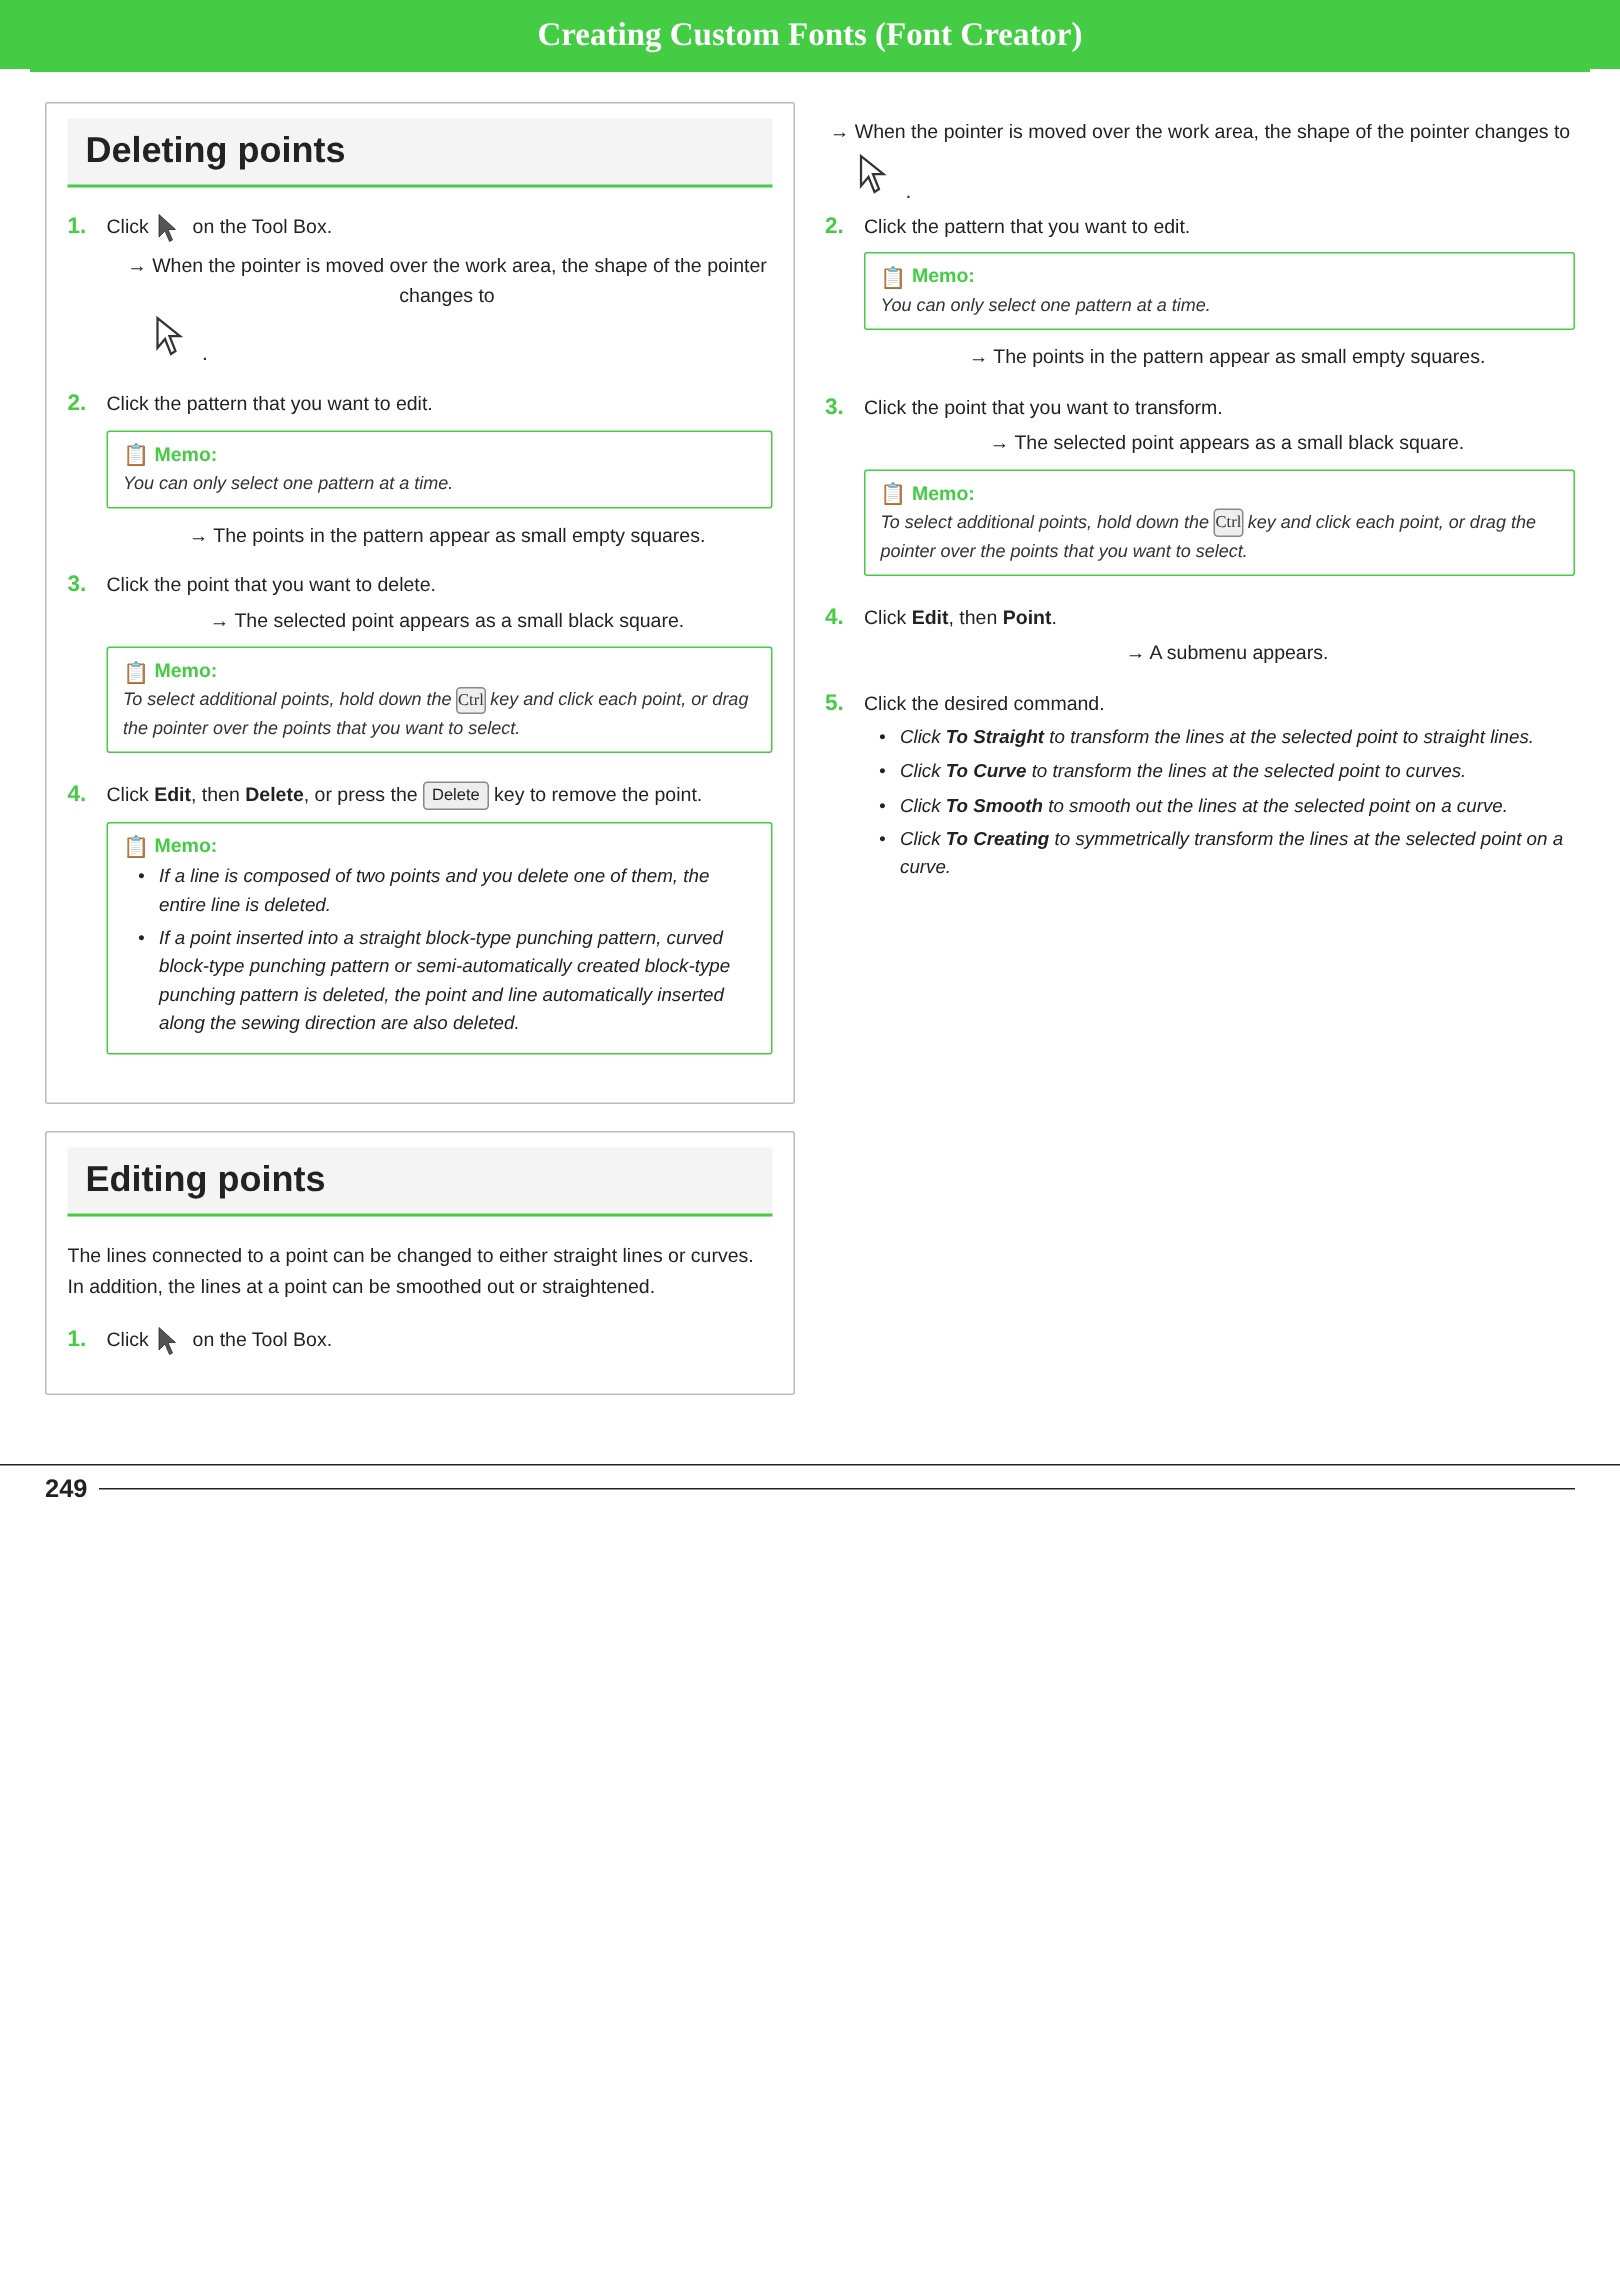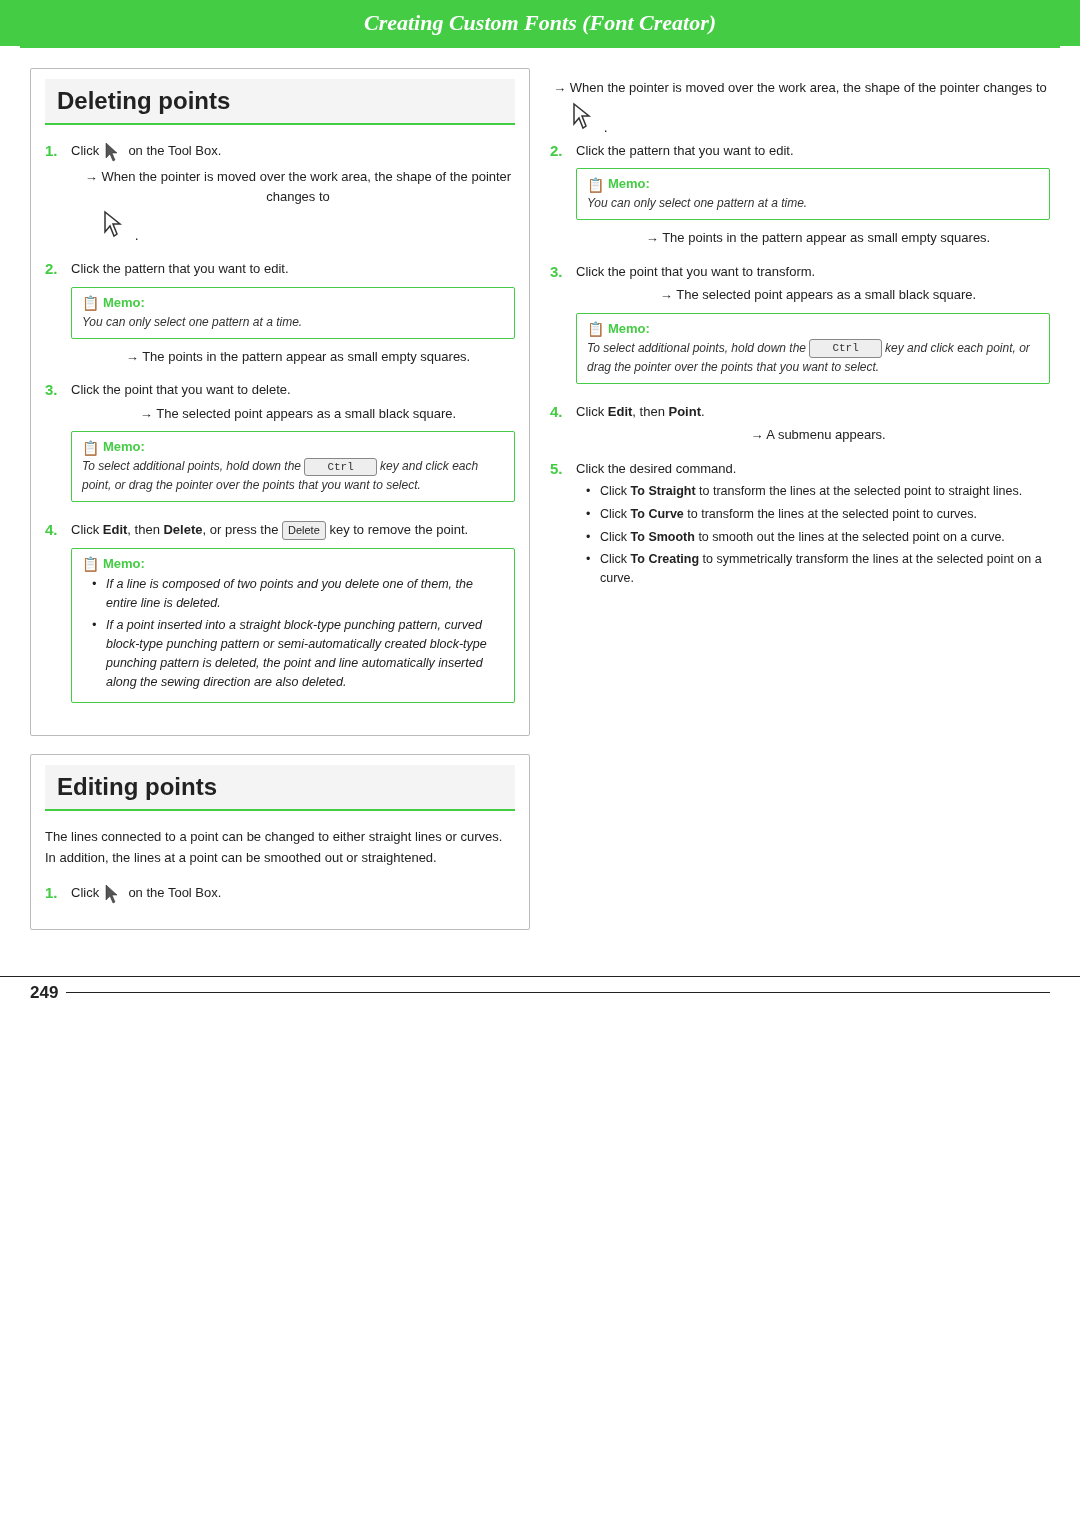--- a/index.html
+++ b/index.html
@@ -11,21 +11,20 @@
       width: 1080px;
       min-height: 1526px;
     }
 
     .header-bar {
       background: #44cc44;
       padding: 10px 40px;
       text-align: center;
     }
     .header-bar h1 {
-      font-style: italic;
       font-size: 22px;
       color: #fff;
       font-weight: bold;
       font-family: Georgia, serif;
     }
 
     .top-rule {
       border: none;
       border-top: 2px solid #44cc44;
       margin: 0 20px;
@@ -138,23 +137,23 @@
       color: #333;
       line-height: 1.5;
     }
 
     .ctrl-badge {
       display: inline-block;
       border: 1px solid #888;
       border-radius: 3px;
       background: #eee;
       font-size: 11px;
-      padding: 0 22px;
+      padding: 0 0;
       font-style: normal;
-      font-family: Liberation Mono, monospace;
+      font-family: Liberation Serif, serif;
       vertical-align: middle;
     }
 
     .delete-badge {
       display: inline-block;
       border: 1px solid #888;
       border-radius: 3px;
       background: #eee;
       font-size: 11px;
       padding: 0 5px;
@@ -169,20 +168,21 @@
       list-style: none;
     }
 
     .bullet-list li {
       position: relative;
       padding-left: 14px;
       margin-bottom: 4px;
       font-size: 12.5px;
       line-height: 1.5;
       color: #222;
+      font-style: italic;
     }
 
     .bullet-list li::before {
       content: '•';
       position: absolute;
       left: 0;
       color: #222;
     }
 
     .editing-intro {

